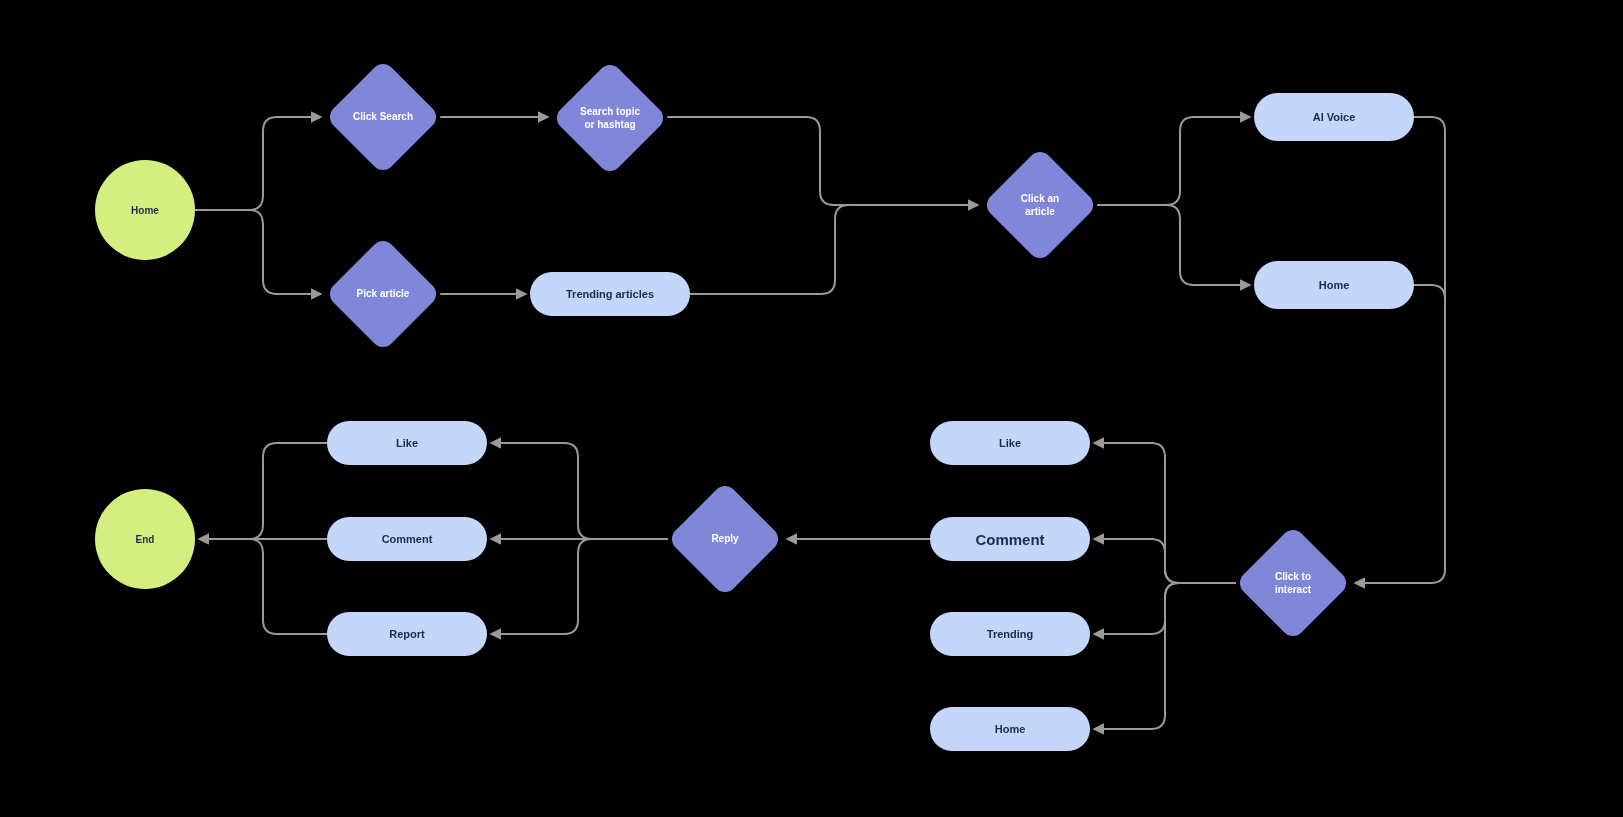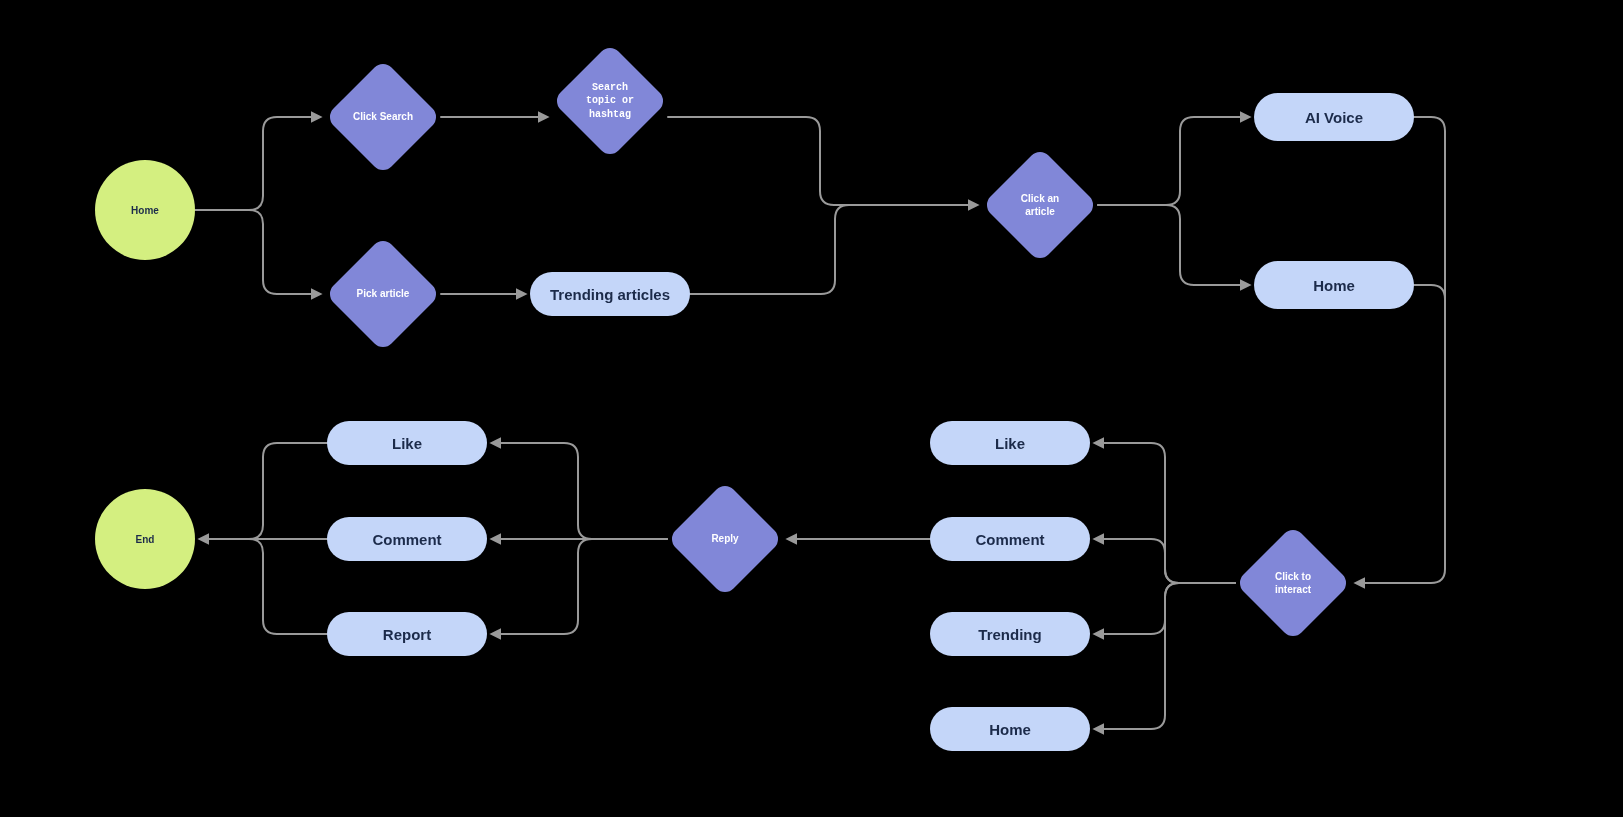--- a/index.html
+++ b/index.html
@@ -38,21 +38,21 @@
   .terminal .lbl{
     color:var(--node-text);font-size:10px;font-weight:700;text-align:center;
   }
 
   .process{
     width:160px;height:44px;border-radius:22px;
     background:var(--process-fill);
   }
   .process.tall{height:48px;border-radius:24px;}
   .process .lbl{
-    color:var(--node-text);font-size:15px;font-weight:600;text-align:center;
+    color:var(--node-text);font-size:11px;font-weight:600;text-align:center;
   }
   .process.lg .lbl{font-size:15px;font-weight:700;}
 
   .decision{width:116px;height:116px;}
   .decision::before{
     content:"";position:absolute;inset:17px;
     background:var(--decision-fill);
     border-radius:12px;
     transform:rotate(45deg);
   }
@@ -99,21 +99,21 @@
   </svg>
 
   <div class="node terminal" style="left:95px;top:160px;">
     <span class="lbl">Home</span>
   </div>
 
   <div class="node decision" style="left:325px;top:59px;">
     <span class="lbl">Click Search</span>
   </div>
 
-  <div class="node decision" style="left:552px;top:43px;font-family:Liberation Mono, monospace;">
+  <div class="node decision" style="left:552px;top:60px;">
     <span class="lbl">Search topic or hashtag</span>
   </div>
 
   <div class="node decision" style="left:325px;top:236px;">
     <span class="lbl">Pick article</span>
   </div>
 
   <div class="node decision" style="left:982px;top:147px;">
     <span class="lbl">Click an article</span>
   </div>

